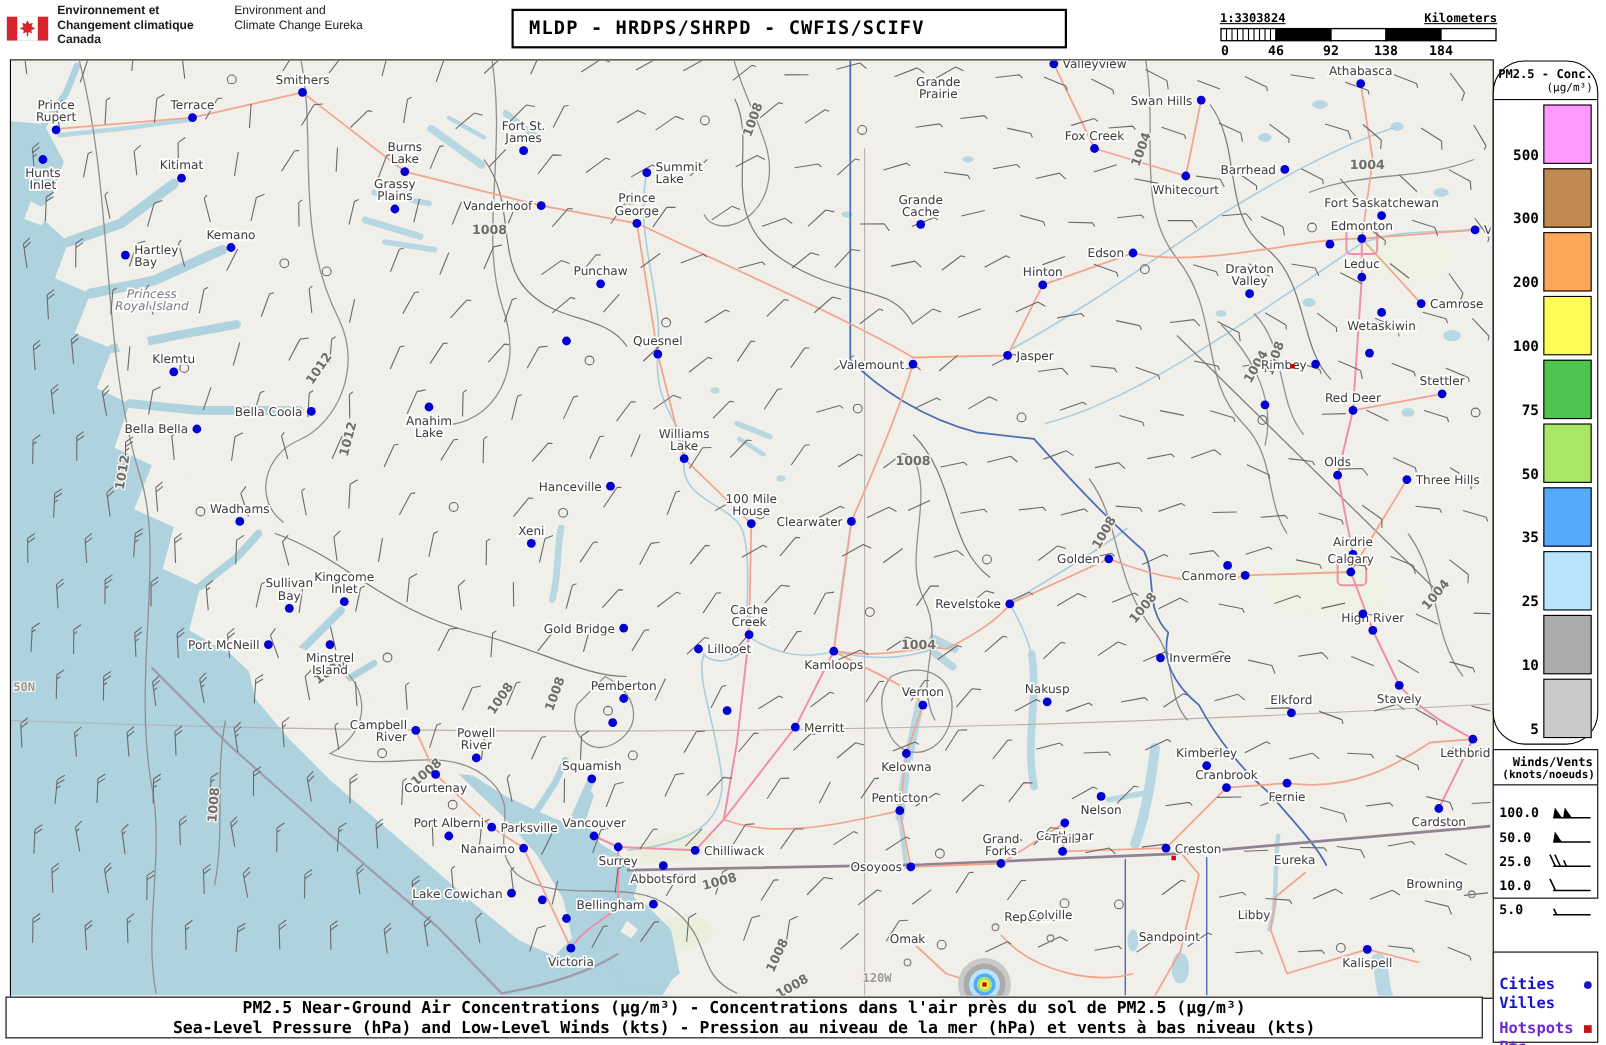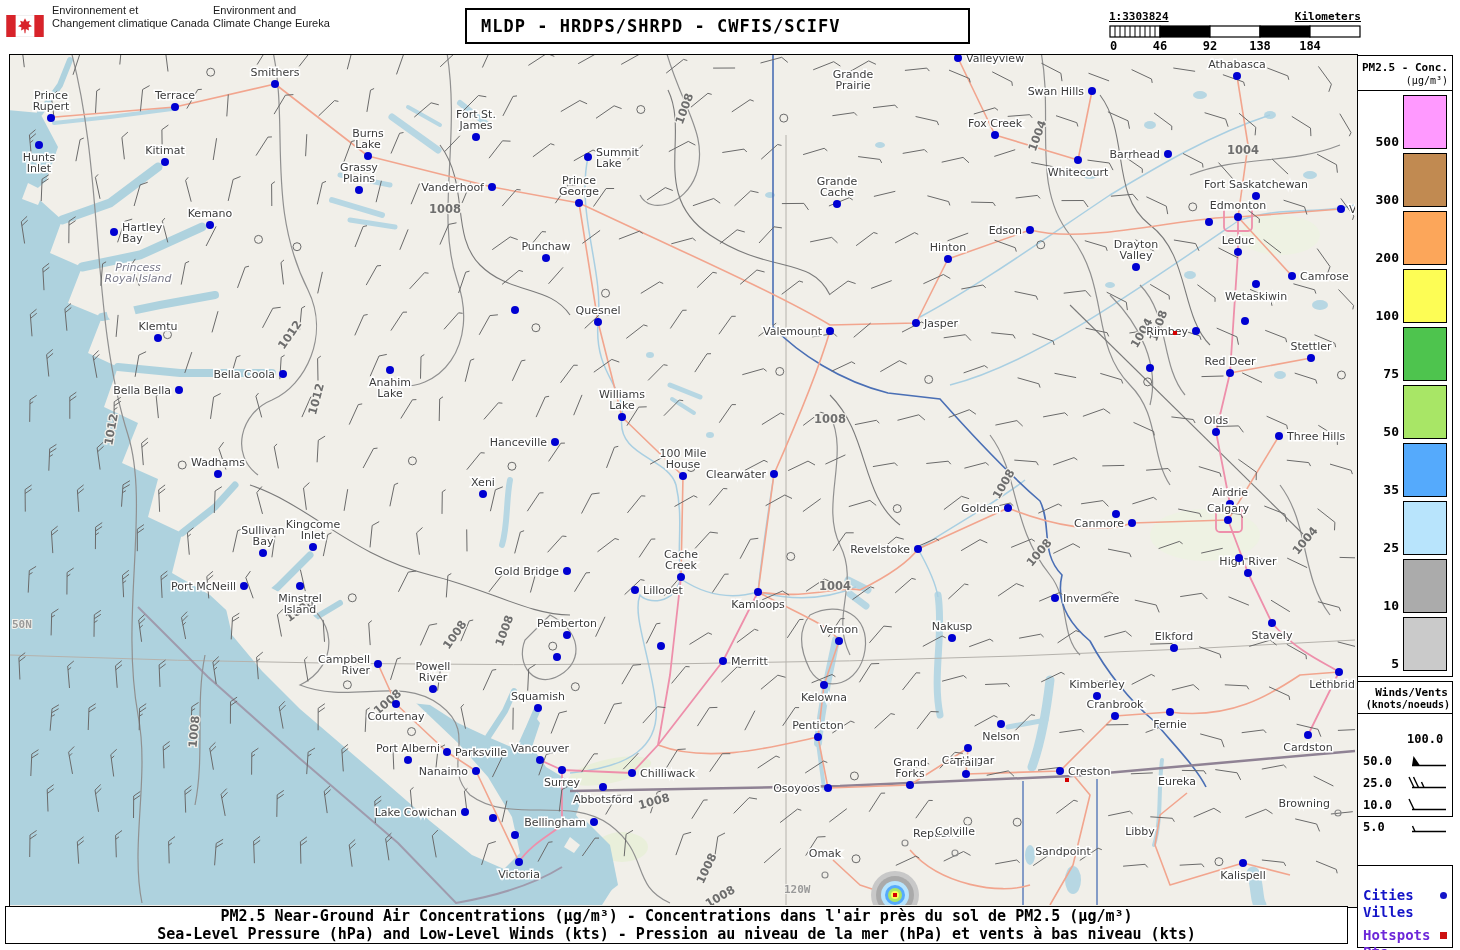--- a/index.html
+++ b/index.html
@@ -2,49 +2,49 @@
 <html><head>
 <meta charset="utf-8">
 <style>
   html,body{margin:0;padding:0;background:#fff;}
   .page{position:relative;width:1460px;height:950px;background:#fff;overflow:hidden;
         font-family:"DejaVu Sans",sans-serif;}
   
   .hdr-logo{position:absolute;left:5px;top:13px;display:flex;align-items:flex-start;}
   .hdr-logo svg{margin-top:2px;}
   .logo-col{font-family:"Liberation Sans",sans-serif;font-size:11px;color:#1a1a1a;line-height:13px;}
-  .logo-col.fr{position:absolute;left:52px;top:4px;width:160px;}
+  .logo-col.fr{position:absolute;left:52px;top:4px;width:160px;font-weight:bold;}
   .logo-col.en{position:absolute;left:213px;top:4px;width:150px;}
   .title-box{position:absolute;left:465px;top:8px;width:505px;height:36px;border:2px solid #000;
              background:#fff;font-family:"DejaVu Sans Mono",monospace;font-weight:bold;font-size:17px;
              letter-spacing:1px;display:flex;align-items:center;padding-left:14px;box-sizing:border-box;}
   .scalebar{position:absolute;left:1109px;top:10px;width:252px;}
   .sb-top{display:flex;justify-content:space-between;font-family:"DejaVu Sans Mono",monospace;
           font-weight:bold;font-size:11px;}
   .sb-top span{text-decoration:underline;}
   
   .map-frame{position:absolute;left:9px;top:54px;width:1347px;height:852px;border:1px solid #000;
              box-sizing:content-box;background:#f1efe9;}
   .date-box{position:absolute;left:2px;top:3px;border:1.5px solid #111;background:#fff;
             font-family:"DejaVu Sans Mono",monospace;font-weight:bold;font-size:16px;
             padding:1px 6px;white-space:nowrap;}
   
   .side-box{position:absolute;left:1357px;width:96px;border:1.5px solid #000;background:#fff;box-sizing:border-box;}
-  .pm-box{top:55px;height:622px;}
+  .pm-box{top:55px;height:622px;border-radius:29px;}
   .pm-title{font-family:"DejaVu Sans Mono",monospace;font-weight:bold;font-size:11px;text-align:center;margin-top:5px;}
   .pm-sub{font-family:"DejaVu Sans Mono",monospace;font-weight:normal;font-size:10px;text-align:right;margin:1px 4px 4px 0;}
   .side-hr{border:none;border-top:1.5px solid #000;margin:0 0 4px 0;}
   .pm-row{display:flex;justify-content:flex-end;align-items:flex-end;margin-bottom:4px;}
   .pm-val{font-family:"DejaVu Sans Mono",monospace;font-weight:bold;font-size:13px;margin-right:4px;}
   .pm-swatch{width:42px;height:52px;border:1.5px solid #000;margin-right:5px;}
   .wind-box{top:681px;height:136px;}
   .wind-title{font-family:"DejaVu Sans Mono",monospace;font-weight:bold;font-size:11px;text-align:right;margin:4px 4px 0 0;}
   .wind-sub{font-family:"DejaVu Sans Mono",monospace;font-weight:bold;font-size:10px;text-align:right;margin:0 2px 3px 0;}
   .wind-row{display:flex;justify-content:space-between;align-items:center;height:22px;padding:0 2px 0 5px;}
-  .wind-row:first-of-type{margin-top:14px;margin-left:44px;}
+  .wind-row:first-of-type{margin-top:14px;}
   .wind-spd{font-family:"DejaVu Sans Mono",monospace;font-weight:bold;font-size:12px;}
   .marker-box{top:865px;height:83px;padding:21px 5px;}
   .mk-row{display:flex;justify-content:space-between;align-items:center;
           font-family:"DejaVu Sans Mono",monospace;font-weight:bold;font-size:14px;line-height:17px;}
   .mk-blue{color:#1414c8;}
   .mk-red{color:#6d28d9;}
   .mk-dot{width:7px;height:7px;border-radius:50%;background:#1414c8;}
   .mk-sq{width:7px;height:7px;background:#cc1111;}
   .mk-gap{height:6px;}
   

